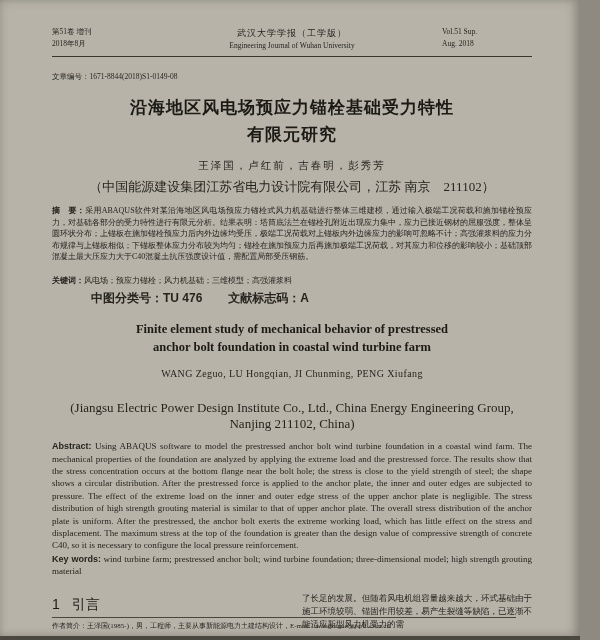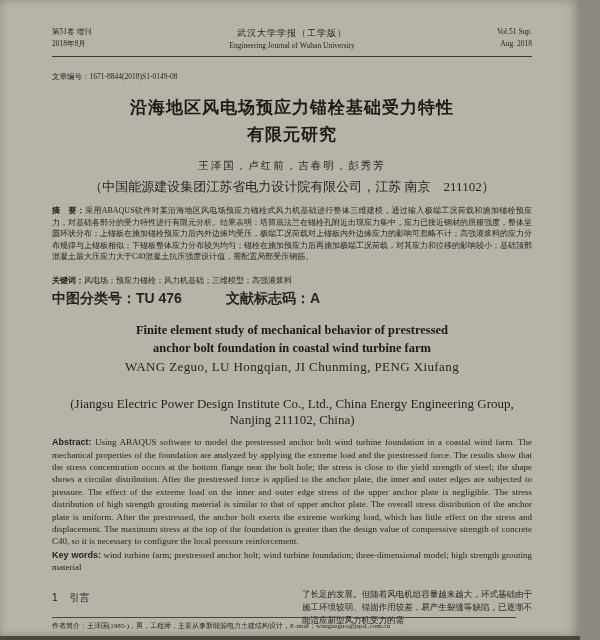--- a/index.html
+++ b/index.html
@@ -7,45 +7,45 @@
   body { background:#8e8a82; font-family:"Liberation Serif", serif; }
   .page {
     width:580px; height:640px; position:relative; overflow:hidden;
     background:#b7b3a9; color:#27241e;
     padding:26px 48px 0 52px;
     box-shadow: inset -6px 0 10px rgba(60,55,45,.25), inset 0 -4px 8px rgba(60,55,45,.25);
   }
   
   .journal-header { display:flex; justify-content:space-between; align-items:flex-start; font-size:7.5px; line-height:1.6; }
   .jh-left, .jh-right { width:90px; }
-  .jh-right { text-align:right; }
+  .jh-right { text-align:left; }
   .jh-center { text-align:center; flex:1; }
   .jh-center .cn { font-size:9px; letter-spacing:1px; }
   .jh-center .en { font-size:7.5px; }
   .header-rule { border-top:1.3px solid #3a362e; margin-top:4px; }
   
   .article-number { font-size:7.5px; margin-top:15px; }
   .title-cn { text-align:center; font-size:17px; font-weight:bold; line-height:1.55; margin-top:13px;
               font-family:"Liberation Sans", sans-serif; letter-spacing:1px; color:#1c1a15; }
   .authors-cn { text-align:center; font-size:10.5px; margin-top:11px; letter-spacing:2px; }
   .affil-cn { text-align:center; font-size:13px; margin-top:5px; }
   .abstract-cn { font-size:8px; line-height:1.45; text-align:justify; margin-top:9px; }
   .kw-cn { font-size:8px; line-height:1.45; text-align:justify; margin-top:12px; }
-  .clc-line { font-size:14px; margin-top:3px; display:flex; gap:44px; }
+  .clc-line { font-size:12px; margin-top:3px; display:flex; gap:26px;margin-left:39px; }
   .lbl { font-weight:bold; font-family:"Liberation Sans", sans-serif; }
   
   .title-en { text-align:center; font-weight:bold; font-size:12.5px; line-height:1.5; margin-top:13px; color:#1c1a15; }
-  .authors-en { text-align:center; font-size:13px; margin-top:1px; letter-spacing:.4px; }
+  .authors-en { text-align:center; font-size:10px; margin-top:11px; letter-spacing:.4px; }
   .affil-en { text-align:center; font-size:13px; margin-top:21px; }
   .abstract-en { font-size:9px; line-height:1.38; text-align:justify; margin-top:8px; }
   .kw-en { font-size:9px; line-height:1.38; text-align:justify; margin-top:1px; }
   
   .columns { display:flex; gap:20px; margin-top:14px; }
   .col { flex:1; font-size:8.5px; line-height:1.55; text-align:justify; }
-  .section-heading { font-size:10px; font-family:"Liberation Sans", sans-serif; margin:2px 0 8px 0; color:#1c1a15; }
+  .section-heading { font-size:14px; font-family:"Liberation Sans", sans-serif; margin:2px 0 8px 0; color:#1c1a15; }
   .section-heading .num { margin-right:12px; }
   .col-left p { text-indent:2em; }
   
   .footnote { position:absolute; left:52px; right:64px; bottom:9px; font-size:7px;
               border-top:1px solid #4a463e; padding-top:3px; }
   .bottom-edge { position:absolute; left:0; right:0; bottom:0; height:4px; background:#4b4840; }
 </style>
 </head>
 <body>
 

